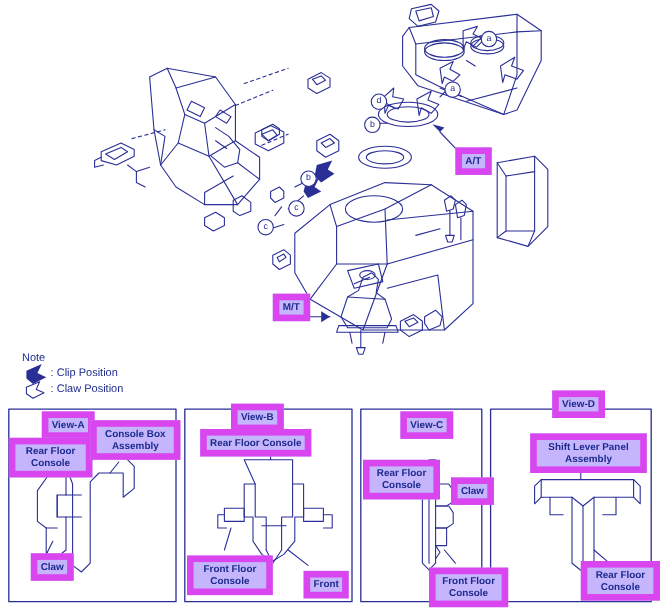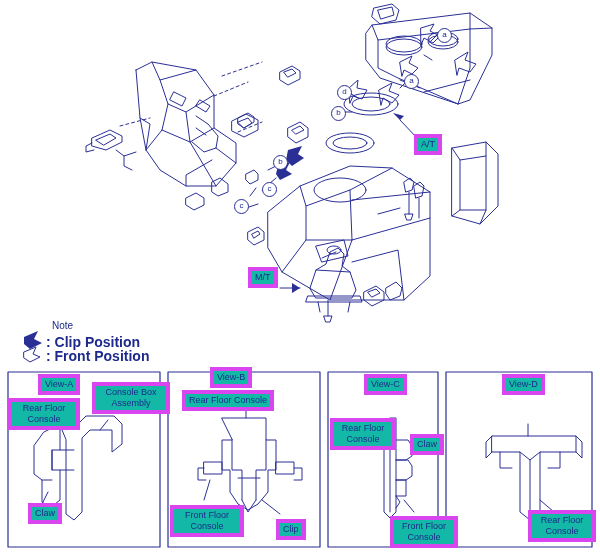--- a/index.html
+++ b/index.html
@@ -9,41 +9,40 @@
     font-family:"Liberation Sans", sans-serif;
     color:#1d2a8c;
     position:relative;
     overflow:hidden;
   }
   .diagram-root{position:absolute;left:0;top:0;width:600px;height:555px;}
   svg.main{position:absolute;left:0;top:0;width:600px;height:555px;}
 
   .lbl{
     position:absolute;
-    border:4px solid #d946ef;
-    background:#14b8a6;
+    border:6px solid #d946ef;
+    background:#c4b5fd;
     color:#1d2a8c;
     font-size:9px;
     line-height:11px;
     text-align:center;
     padding:1px 3px;
     white-space:nowrap;
+    font-weight:bold;
   }
   .lbl.multi{white-space:normal;}
   .note-title{
     position:absolute;
     font-size:10px;
     color:#1d2a8c;
-    margin-left:32px;
   }
   .note-row{
     position:absolute;
-    font-size:14px;
-    color:#1d2a8c;
-    font-weight:bold;
+    font-size:10px;
+    color:#1d2a8c;
   }
   .circ{
     position:absolute;
     width:13px;height:13px;
     border:1px solid #2a2f96;
     border-radius:50%;
     font-size:8px;
     line-height:12px;
     text-align:center;
     color:#1d2a8c;
@@ -290,39 +289,41 @@
   <div class="circ" style="left:331px;top:106px;">b</div>
   <div class="circ" style="left:273px;top:155px;">b</div>
   <div class="circ" style="left:262px;top:182px;">c</div>
   <div class="circ" style="left:234px;top:199px;">c</div>
 
   <div class="lbl" style="left:414px;top:134px;">A/T</div>
   <div class="lbl" style="left:248px;top:267px;">M/T</div>
 
   <div class="note-title" style="left:20px;top:320px;">Note</div>
   <div class="note-row" style="left:46px;top:334px;">: Clip Position</div>
-  <div class="note-row" style="left:46px;top:348px;">: Front Position</div>
+  <div class="note-row" style="left:46px;top:348px;">: Claw Position</div>
 
   <div class="lbl" style="left:38px;top:374px;">View-A</div>
   <div class="lbl multi" style="left:8px;top:398px;width:58px;">Rear Floor
 Console</div>
-  <div class="lbl multi" style="left:92px;top:382px;width:64px;">Console Box
+  <div class="lbl multi" style="left:82px;top:382px;width:64px;">Console Box
 Assembly</div>
   <div class="lbl" style="left:28px;top:503px;">Claw</div>
 
   <div class="lbl" style="left:210px;top:367px;">View-B</div>
   <div class="lbl" style="left:182px;top:390px;">Rear Floor Console</div>
   <div class="lbl multi" style="left:170px;top:505px;width:60px;">Front Floor
 Console</div>
-  <div class="lbl" style="left:276px;top:519px;">Clip</div>
+  <div class="lbl" style="left:276px;top:519px;">Front</div>
 
   <div class="lbl" style="left:364px;top:374px;">View-C</div>
   <div class="lbl multi" style="left:330px;top:418px;width:52px;">Rear Floor
 Console</div>
   <div class="lbl" style="left:410px;top:434px;">Claw</div>
   <div class="lbl multi" style="left:390px;top:516px;width:54px;">Front Floor
 Console</div>
 
-  <div class="lbl" style="left:502px;top:374px;">View-D</div>
+  <div class="lbl" style="left:502px;top:355px;">View-D</div>
+  <div class="lbl multi" style="left:482px;top:394px;width:88px;">Shift Lever Panel
+Assembly</div>
   <div class="lbl multi" style="left:528px;top:510px;width:54px;">Rear Floor
 Console</div>
 
 </div>
 
 </body></html>

